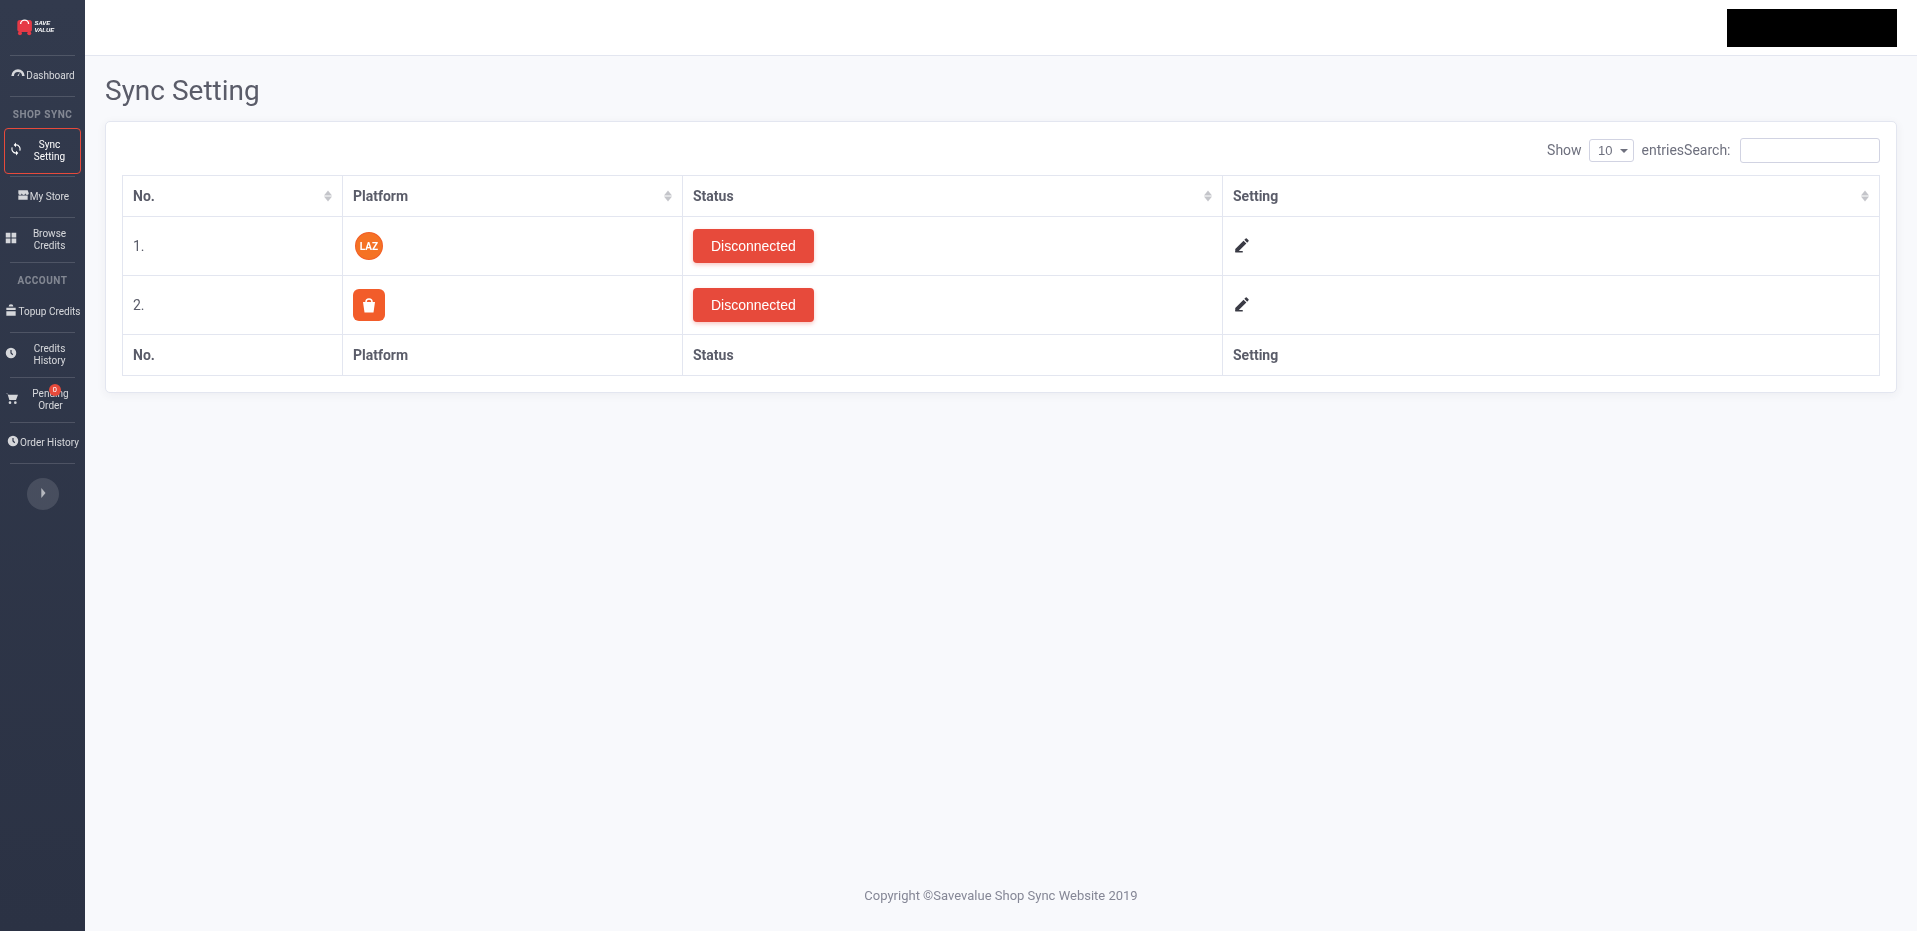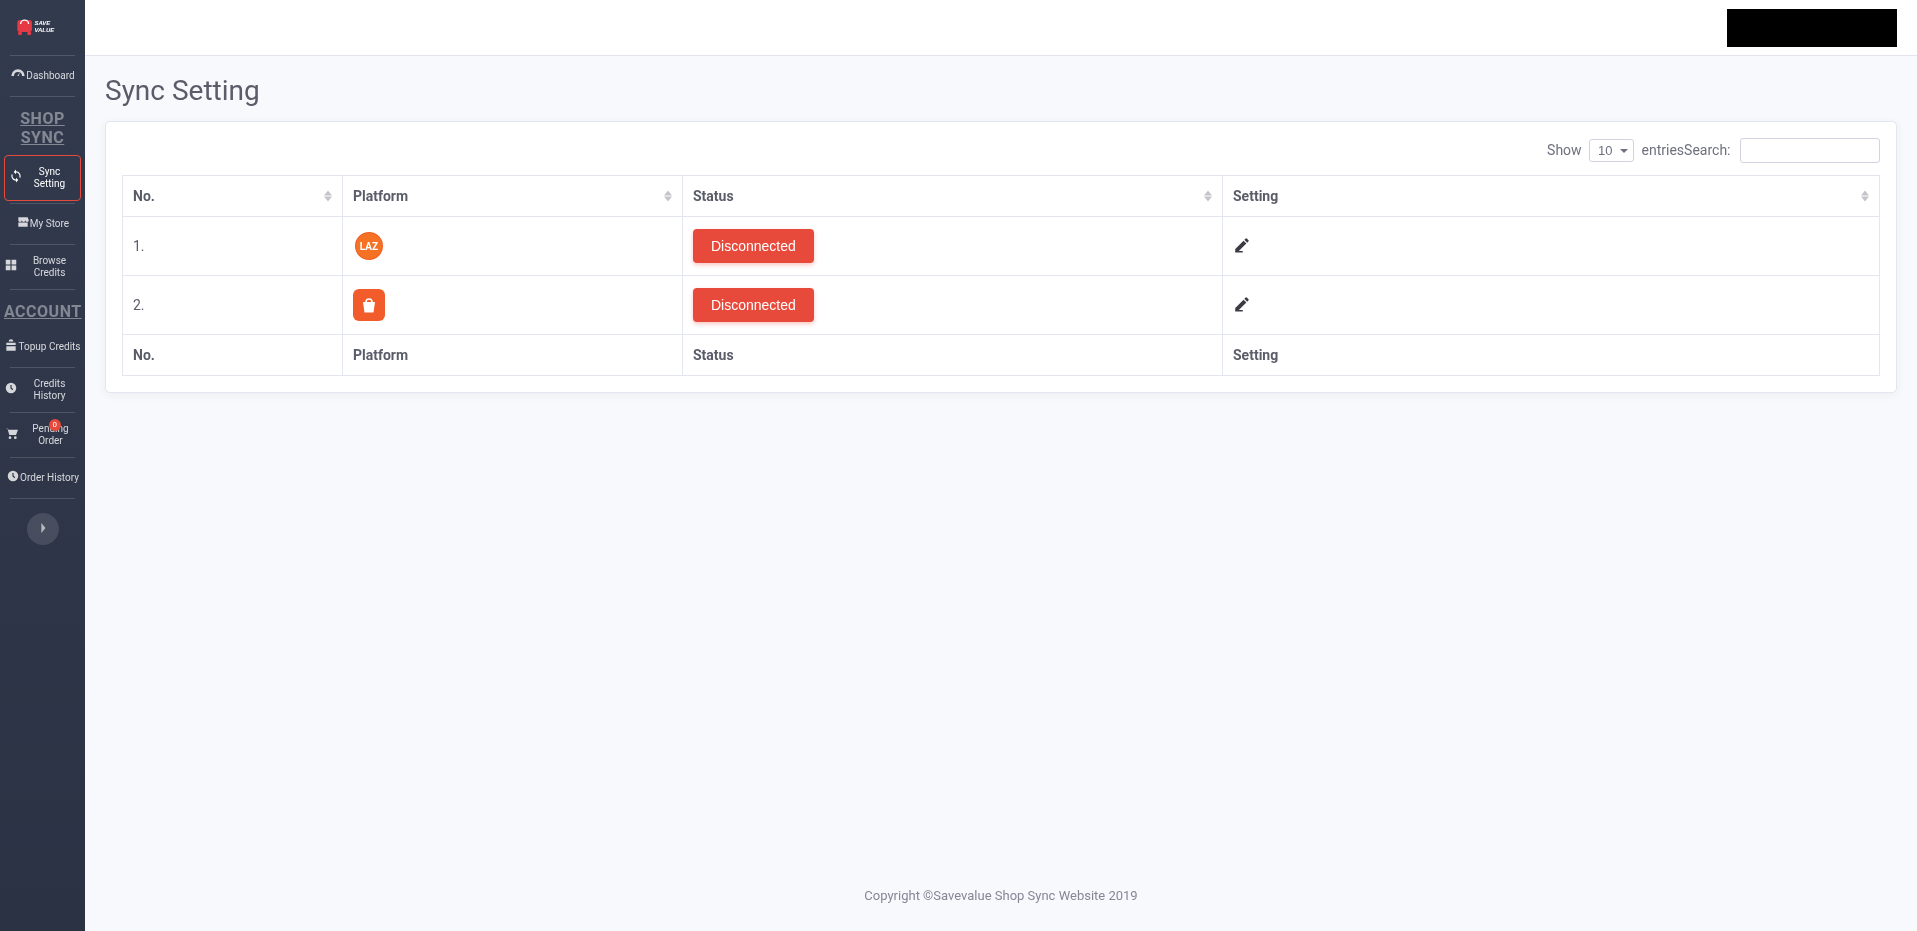--- a/index.html
+++ b/index.html
@@ -56,28 +56,27 @@
     justify-content: center;
     height: 16px;
   }
   .sidebar .nav-item.active {
     border: 1px solid #e74a3b;
     border-radius: 4px;
     margin: 2px 4px;
     color: #fff;
   }
   .sidebar .nav-heading {
-    font-size: 16px;
+    font-size: 10px;
     font-weight: 700;
     color: rgba(255,255,255,0.4);
     text-transform: uppercase;
     text-align: center;
     padding: 12px 4px 6px;
     letter-spacing: 0.5px;
-    text-decoration: underline;
   }
   .sidebar .nav-item .badge-dot {
     position: absolute;
     background: #e74a3b;
     color: #fff;
     border-radius: 8px;
     font-size: 8px;
     padding: 1px 4px;
     top: 6px;
     right: 24px;

